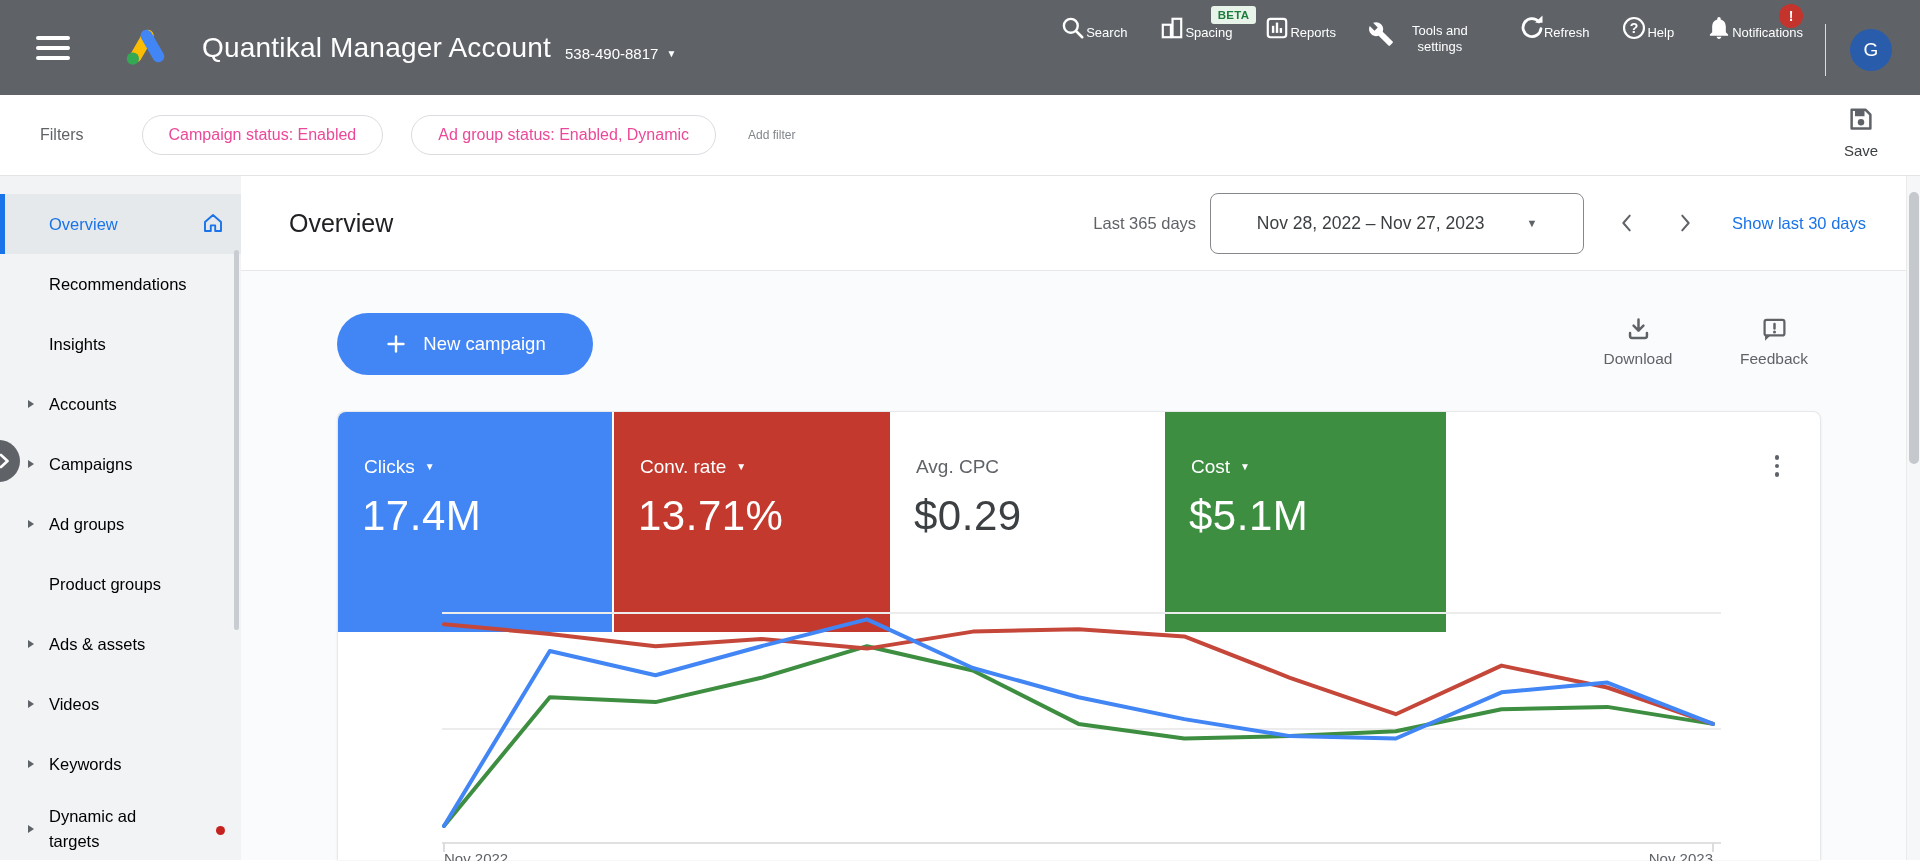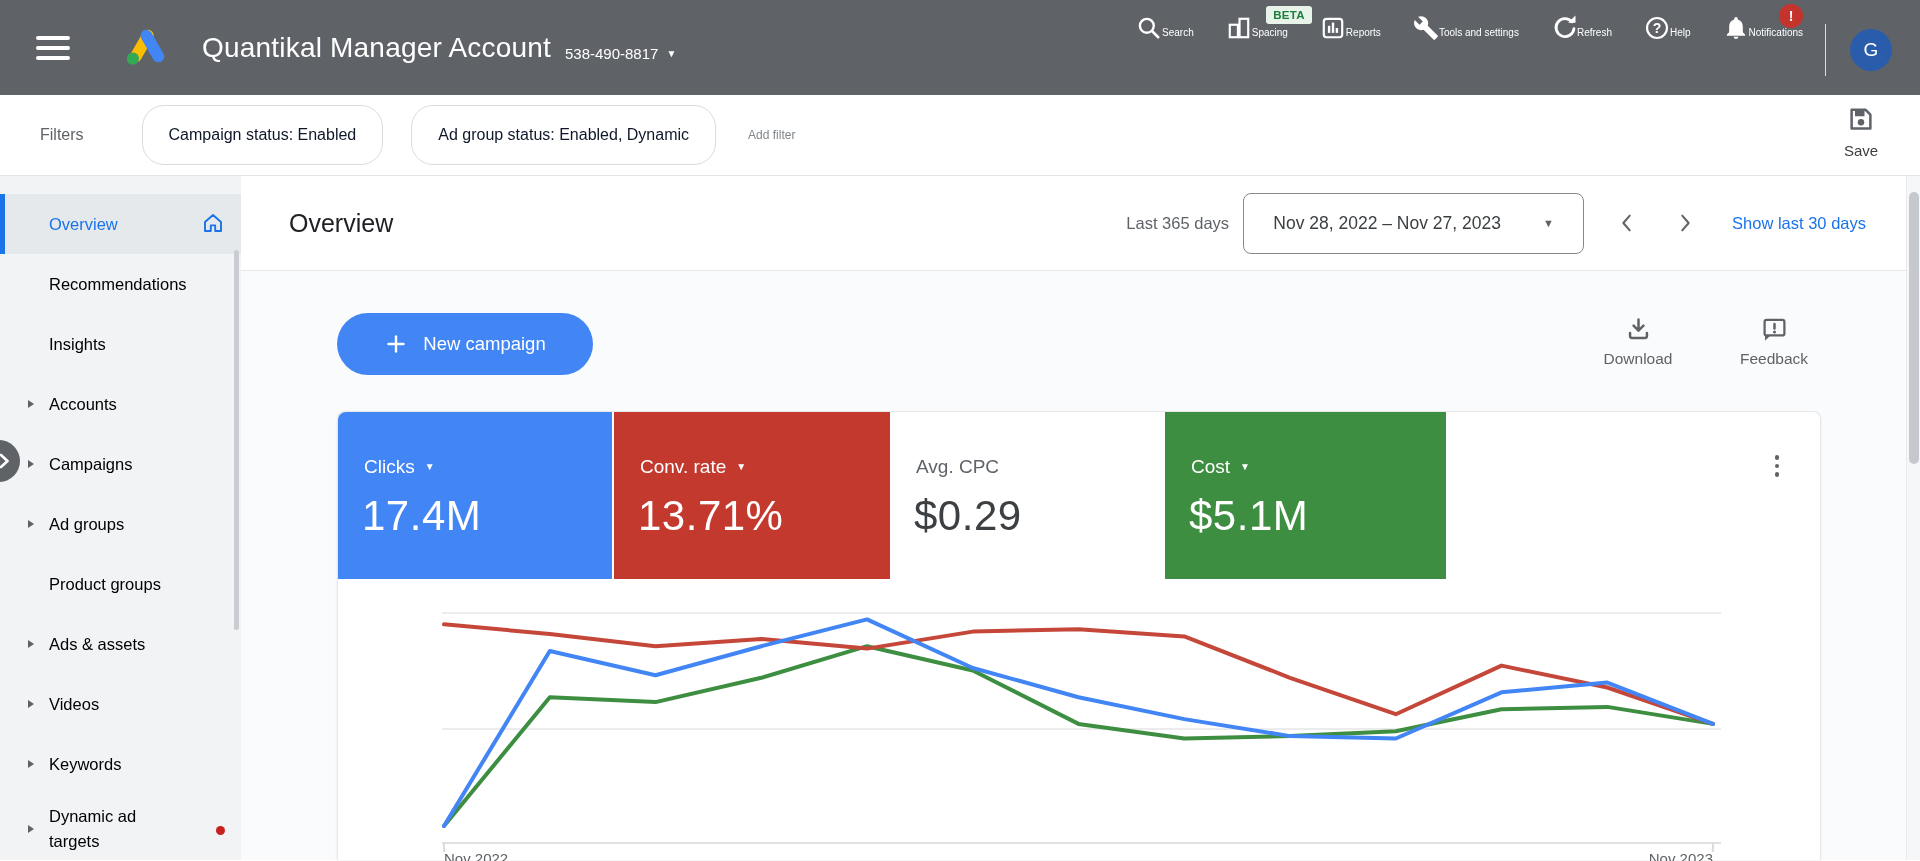--- a/index.html
+++ b/index.html
@@ -10,34 +10,34 @@
   .topbar { height:95px; background:#5f6368; display:flex; align-items:center; position:relative; color:#fff; }
   .hamburger { margin-left:36px; width:34px; display:flex; flex-direction:column; gap:6px; cursor:pointer; }
   .hamburger i { display:block; height:4px; background:#fff; border-radius:2px; }
   .logo { margin-left:52px; flex-shrink:0; }
   .acct-title { margin-left:34px; font-size:28px; font-weight:400; letter-spacing:.2px; white-space:nowrap; }
   .acct-id { margin-left:14px; margin-top:12px; font-size:15px; font-weight:500; display:flex; align-items:center; gap:8px; }
   .caret { font-size:10px; color:#fff; line-height:1; }
   .topnav { margin-left:auto; display:flex; align-items:flex-start; padding-top:13px; height:100%; }
   .nav-item { display:flex; flex-direction:row; align-items:center; padding:0 16px; cursor:pointer; position:relative; }
   .nav-icon { height:30px; display:flex; align-items:center; }
-  .nav-label { margin-top:10px; font-size:10px; font-weight:500; line-height:16px; text-align:center; max-width:92px; }
+  .nav-label { margin-top:10px; font-size:13px; font-weight:500; line-height:16px; text-align:center; max-width:92px; }
   .beta-badge { position:absolute; top:-7px; right:-8px; background:#e8f3ea; color:#1b7e3c;
     font-size:11.5px; font-weight:700; padding:3px 7px; border-radius:3px; letter-spacing:.3px; }
   .notif-badge { position:absolute; top:-9px; right:16px; width:24px; height:24px; border-radius:50%;
     background:#c5342c; color:#fff; font-size:14px; font-weight:700; display:flex; align-items:center; justify-content:center; }
   .top-divider { width:1px; height:52px; background:#dadce0; margin:4px 10px 0 6px; }
   .avatar { width:42px; height:42px; border-radius:50%; background:#2a5cac; color:#fff; font-size:19px;
     display:flex; align-items:center; justify-content:center; margin:4px 28px 0 14px; cursor:pointer; }
 
   
   .filterbar { height:81px; background:#fff; border-bottom:1px solid #e4e4e6; display:flex; align-items:center; position:relative; }
   .filters-label { margin-left:40px; font-size:16px; color:#5f6368; }
-  .chip { margin-left:28px; height:60px; border:1px solid #dadce0; border-radius:22px; display:flex; align-items:center;
-    padding:0 26px; font-size:16px; color:#0f172a; background:#fff; cursor:pointer; white-space:nowrap; }
+  .chip { margin-left:28px; height:40px; border:1px solid #dadce0; border-radius:22px; display:flex; align-items:center;
+    padding:0 26px; font-size:16px; color:#ec4899; background:#fff; cursor:pointer; white-space:nowrap; }
   .chip:first-of-type { margin-left:58px; }
   .add-filter { margin-left:32px; font-size:12px; color:#80868b; cursor:pointer; }
   .save-block { position:absolute; right:26px; top:9px; width:66px; display:flex; flex-direction:column; align-items:center; gap:4px; cursor:pointer; }
   .save-block .save-text { font-size:15px; color:#3c4043; }
 
   
   .body { display:flex; height:684px; }
 
   
   .sidebar { width:241px; background:#f1f3f4; position:relative; flex-shrink:0; padding-top:18px; }
@@ -54,40 +54,40 @@
   .expand-btn { position:absolute; left:-22px; top:264px; width:42px; height:42px; border-radius:50%;
     background:#5f6368; z-index:3; cursor:pointer; }
   .expand-btn svg { position:absolute; right:4px; top:9px; }
 
   
   .main { flex:1; position:relative; background:#fafbfc; }
   .main-header { height:95px; background:#fff; border-bottom:1px solid #e7e7e9; display:flex; align-items:center; position:relative; }
   .page-title { margin-left:48px; font-size:25px; color:#202124; font-weight:400; }
   .header-right { margin-left:auto; margin-right:54px; display:flex; align-items:center; }
   .range-label { font-size:16.5px; color:#5f6368; }
-  .date-box { margin-left:14px; width:341px; height:61px; border:1px solid #85898d; border-radius:8px;
+  .date-box { margin-left:14px; width:374px; height:61px; border:1px solid #85898d; border-radius:8px;
     display:flex; align-items:center; justify-content:center; gap:42px; cursor:pointer; background:#fff; }
   .date-box .date-text { font-size:17.5px; color:#3c4043; }
   .date-box .caret { color:#5f6368; font-size:11px; }
   .date-nav { margin-left:26px; width:34px; height:34px; display:flex; align-items:center; justify-content:center; cursor:pointer; }
   .date-nav + .date-nav { margin-left:24px; }
   .show30 { margin-left:30px; font-size:16.5px; font-weight:500; color:#1a73e8; cursor:pointer; white-space:nowrap; }
 
   .content { position:absolute; top:96px; left:0; right:0; bottom:0; }
   .new-campaign { position:absolute; left:96px; top:41px; height:62px; width:256px; border-radius:31px;
     background:#4285f4; color:#fff; display:flex; align-items:center; justify-content:center; gap:15px;
     font-size:18.5px; font-weight:500; cursor:pointer; border:none; }
   .dlfb { position:absolute; top:44px; right:104px; display:flex; gap:52px; }
   .dlfb-item { display:flex; flex-direction:column; align-items:center; gap:7px; cursor:pointer; min-width:84px; }
   .dlfb-item span { font-size:15.5px; color:#5f6368; }
 
   .card { position:absolute; left:96px; top:139px; width:1484px; bottom:0; background:#fff;
     border:1px solid #e6e8ea; border-bottom:none; border-radius:8px 8px 0 0;
     box-shadow:0 1px 3px rgba(60,64,67,.08); }
-  .tile { position:absolute; top:0; height:167px; }
+  .tile { position:absolute; top:0; height:220px; }
   .tile .t-label { position:absolute; top:44px; left:26px; font-size:19px; display:flex; align-items:center; gap:10px; white-space:nowrap; }
   .tile .t-value { position:absolute; top:80px; left:24px; font-size:42px; font-weight:400; letter-spacing:.5px; white-space:nowrap; }
   .tile .caret { font-size:10px; }
   .t1 { left:0; width:274px; background:#4285f4; color:#fff; border-radius:8px 0 0 0; }
   .t2 { left:276px; width:276px; background:#c4392e; color:#fff; }
   .t3 { left:552px; width:273px; background:#fff; }
   .t3 .t-label { color:#5f6368; }
   .t3 .t-value { color:#3c4043; }
   .t4 { left:827px; width:281px; background:#3e8e41; color:#fff; }
   .kebab { position:absolute; left:1421px; top:36px; width:36px; height:36px; display:flex; flex-direction:column;

